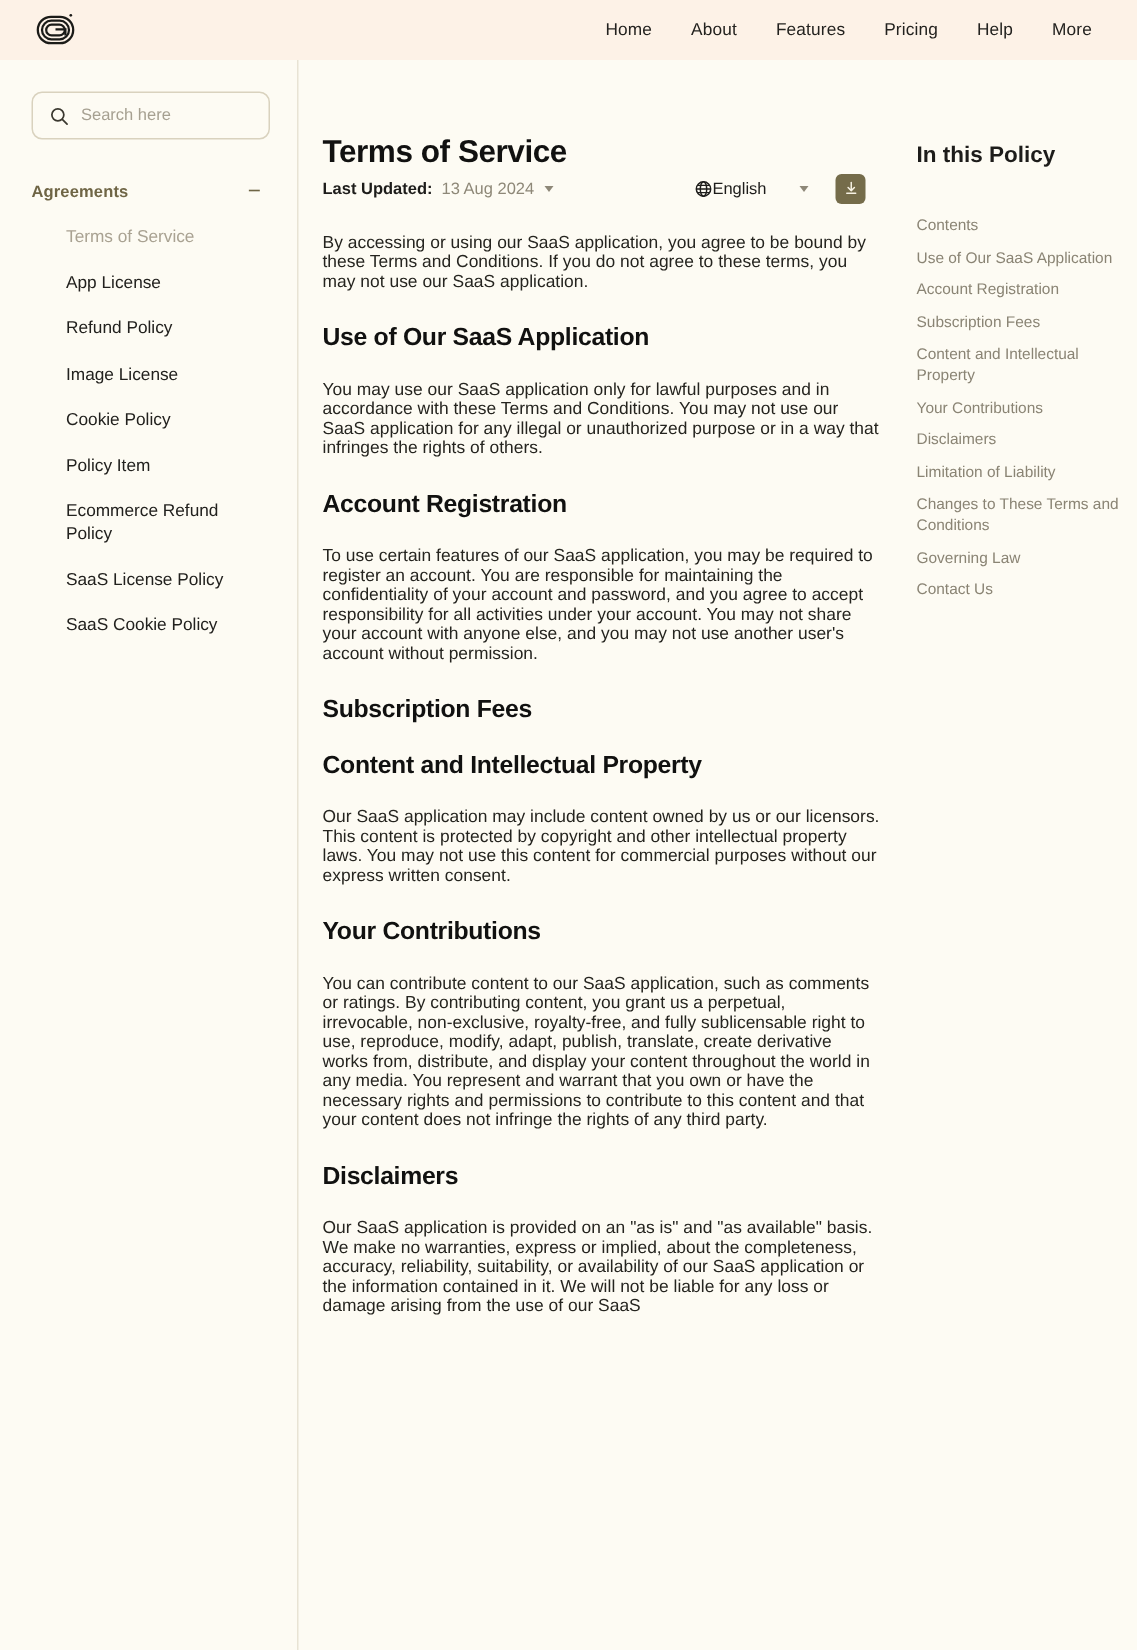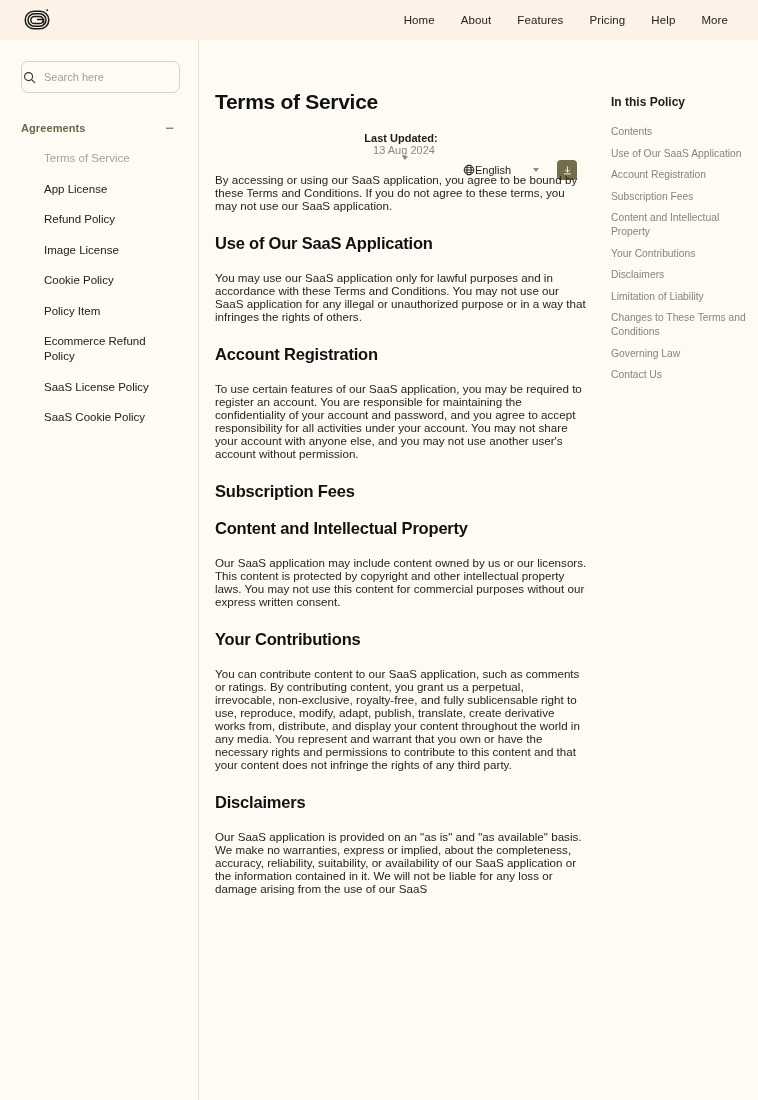--- a/index.html
+++ b/index.html
@@ -65,21 +65,21 @@
     border-right: 1px solid #e8e3d4;
     padding: 21px 18px 0 21px;
   }
   .search-box {
     height: 32px;
     border: 1px solid #d9d2be;
     border-radius: 7px;
     display: flex;
     align-items: center;
     gap: 8px;
-    padding: 0 1px;
+    padding: 0 11px;
     background: transparent;
   }
   .search-box svg { flex: 0 0 auto; display:block; }
   .search-input {
     border: none;
     outline: none;
     background: transparent;
     font-family: "Liberation Sans", sans-serif;
     font-size: 11px;
     color: #3a382f;
@@ -135,23 +135,21 @@
   .doc-title {
     font-size: 21px;
     font-weight: 700;
     letter-spacing: -0.3px;
     color: #111110;
   }
 
   .meta-row {
     display: flex;
     align-items: center;
-    margin-top: 18px;
     height: 23px;
-    flex-direction: column;
   }
   .meta-label {
     font-size: 11px;
     font-weight: 700;
     color: #1d1c1a;
   }
   .meta-value {
     font-size: 11px;
     color: #8e8878;
     margin-left: 6px;
@@ -214,24 +212,24 @@
     margin-bottom: 18px;
   }
 
   
   .toc {
     width: 168px;
     flex: 0 0 168px;
     padding: 5px 0 0 24px;
   }
   .toc-title {
-    font-size: 12px;
+    font-size: 15px;
     font-weight: 700;
     color: #1d1c1a;
-    margin-bottom: 16px;
+    margin-bottom: 32px;
   }
   .toc-item {
     font-size: 10.3px;
     line-height: 14px;
     color: #8a8474;
     margin-bottom: 7.5px;
     cursor: pointer;
   }
 </style>
 </head>

